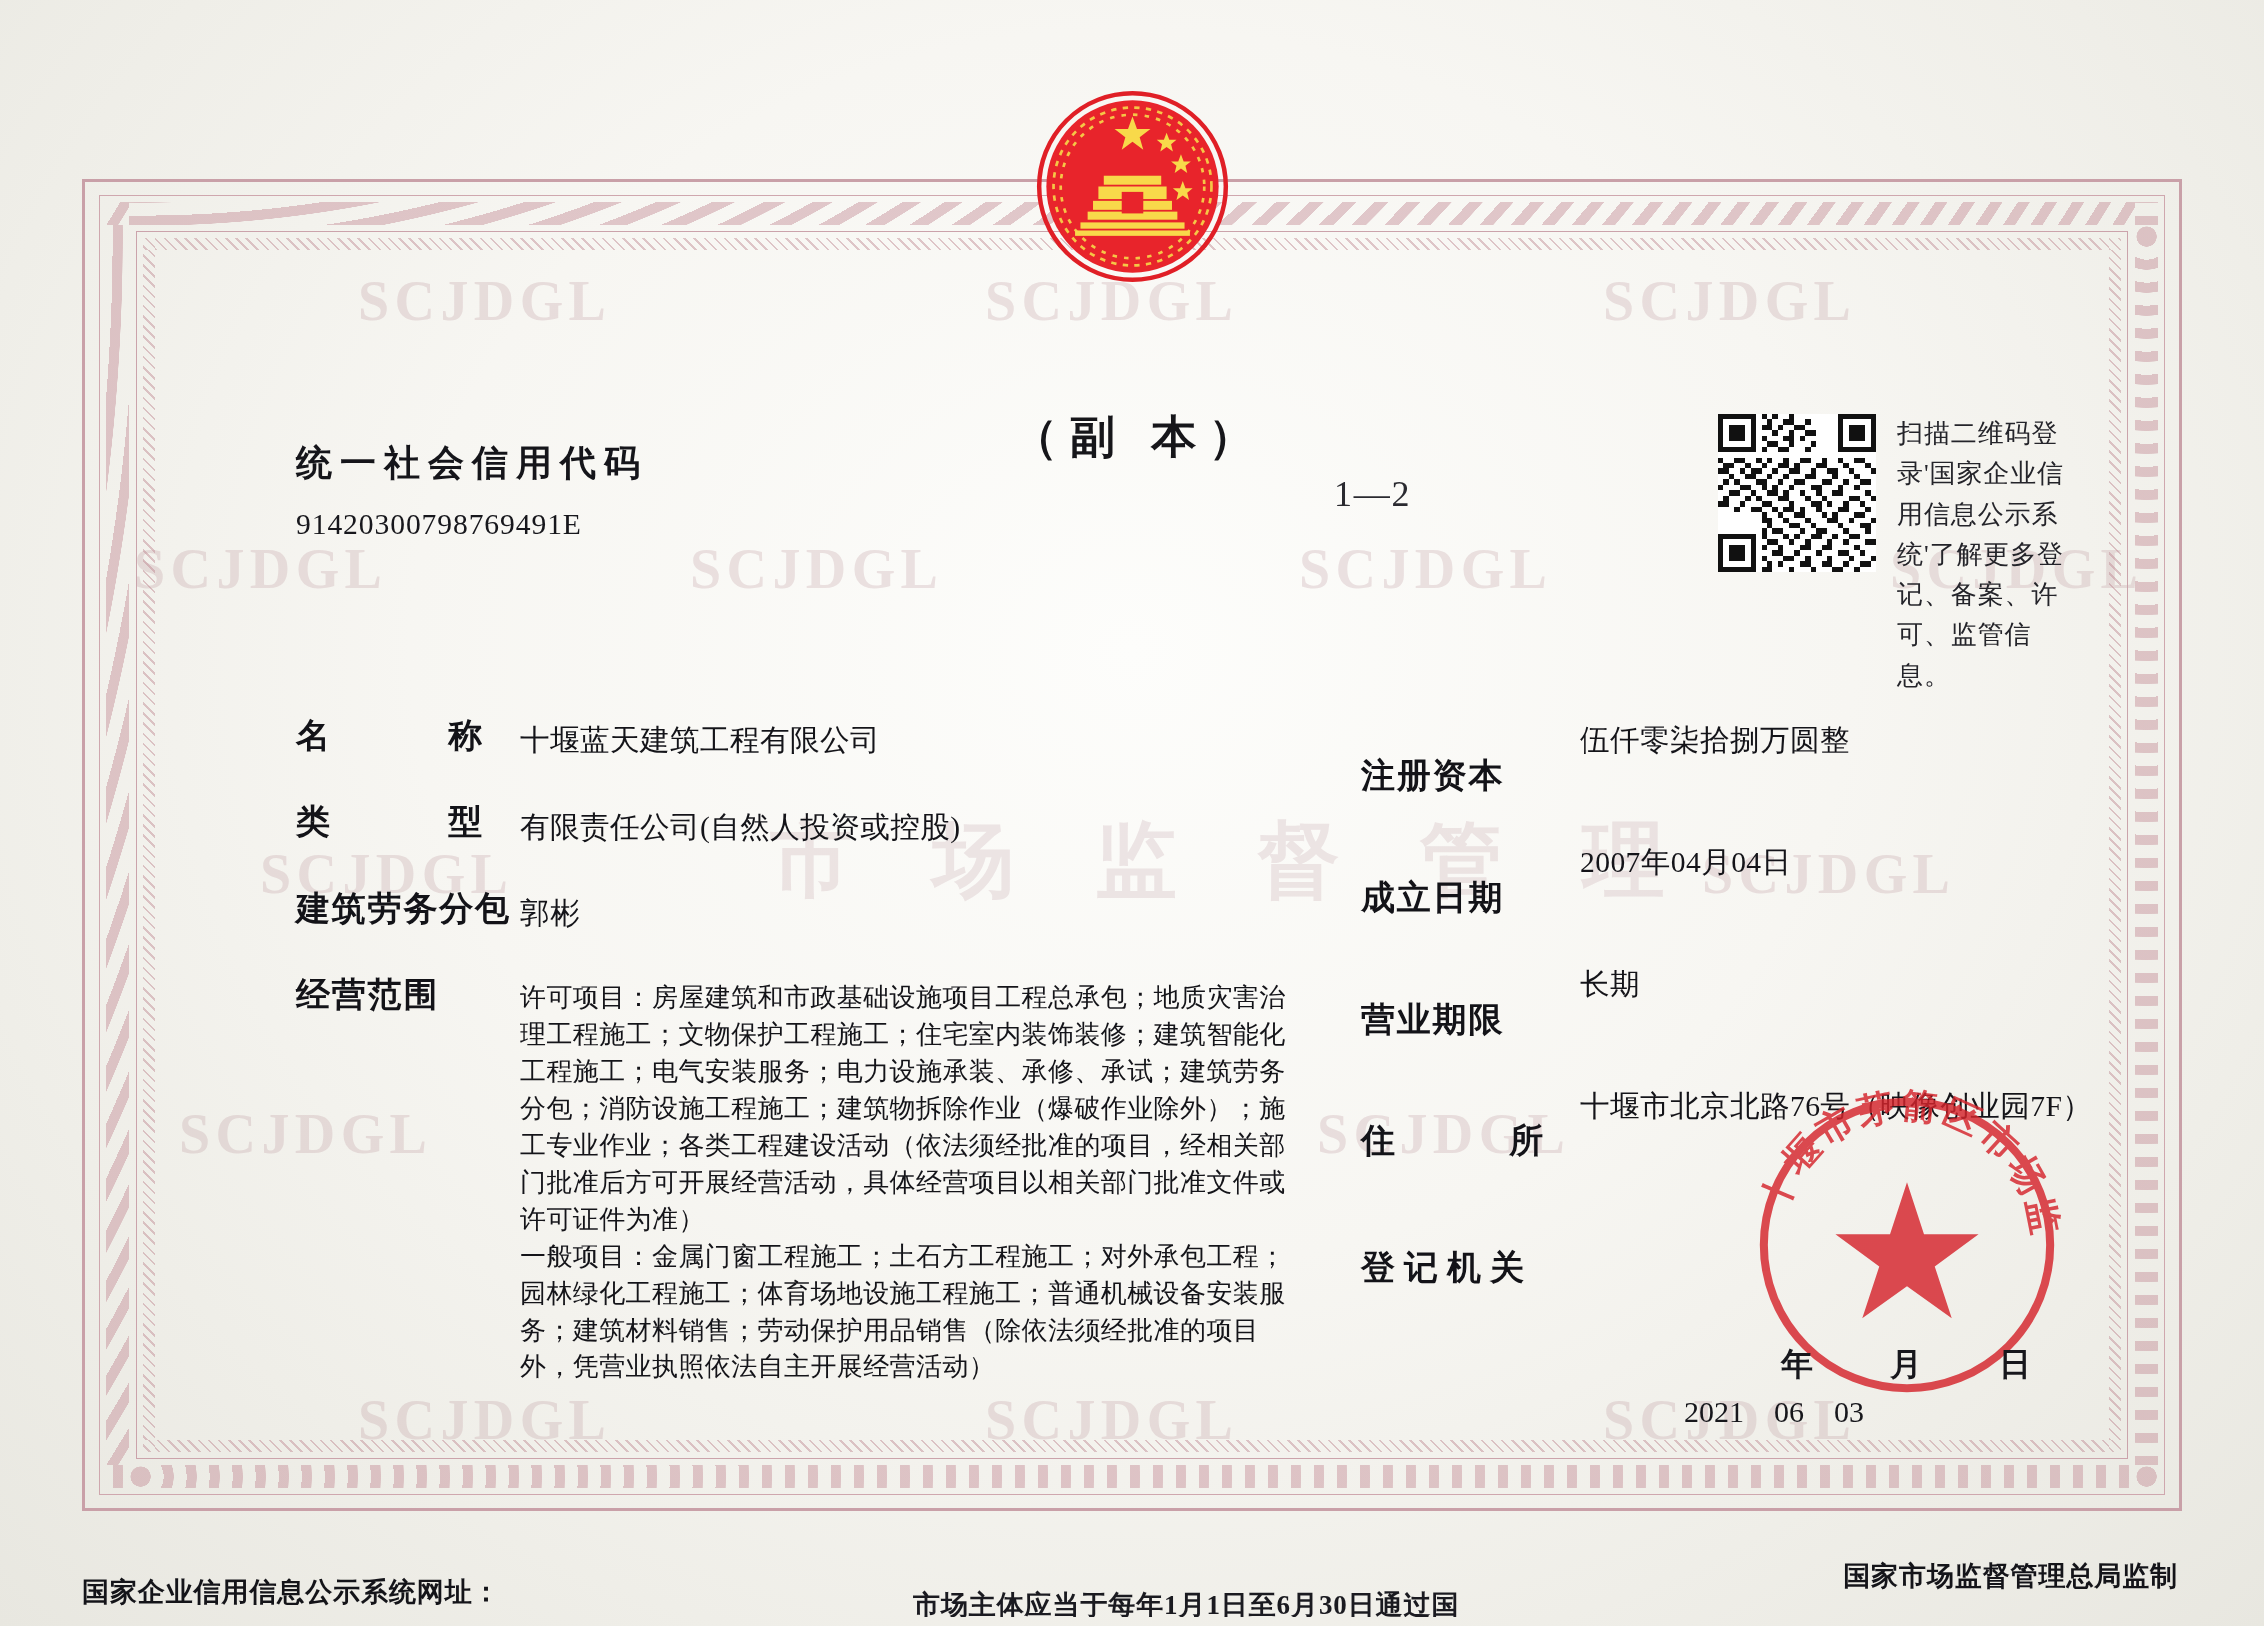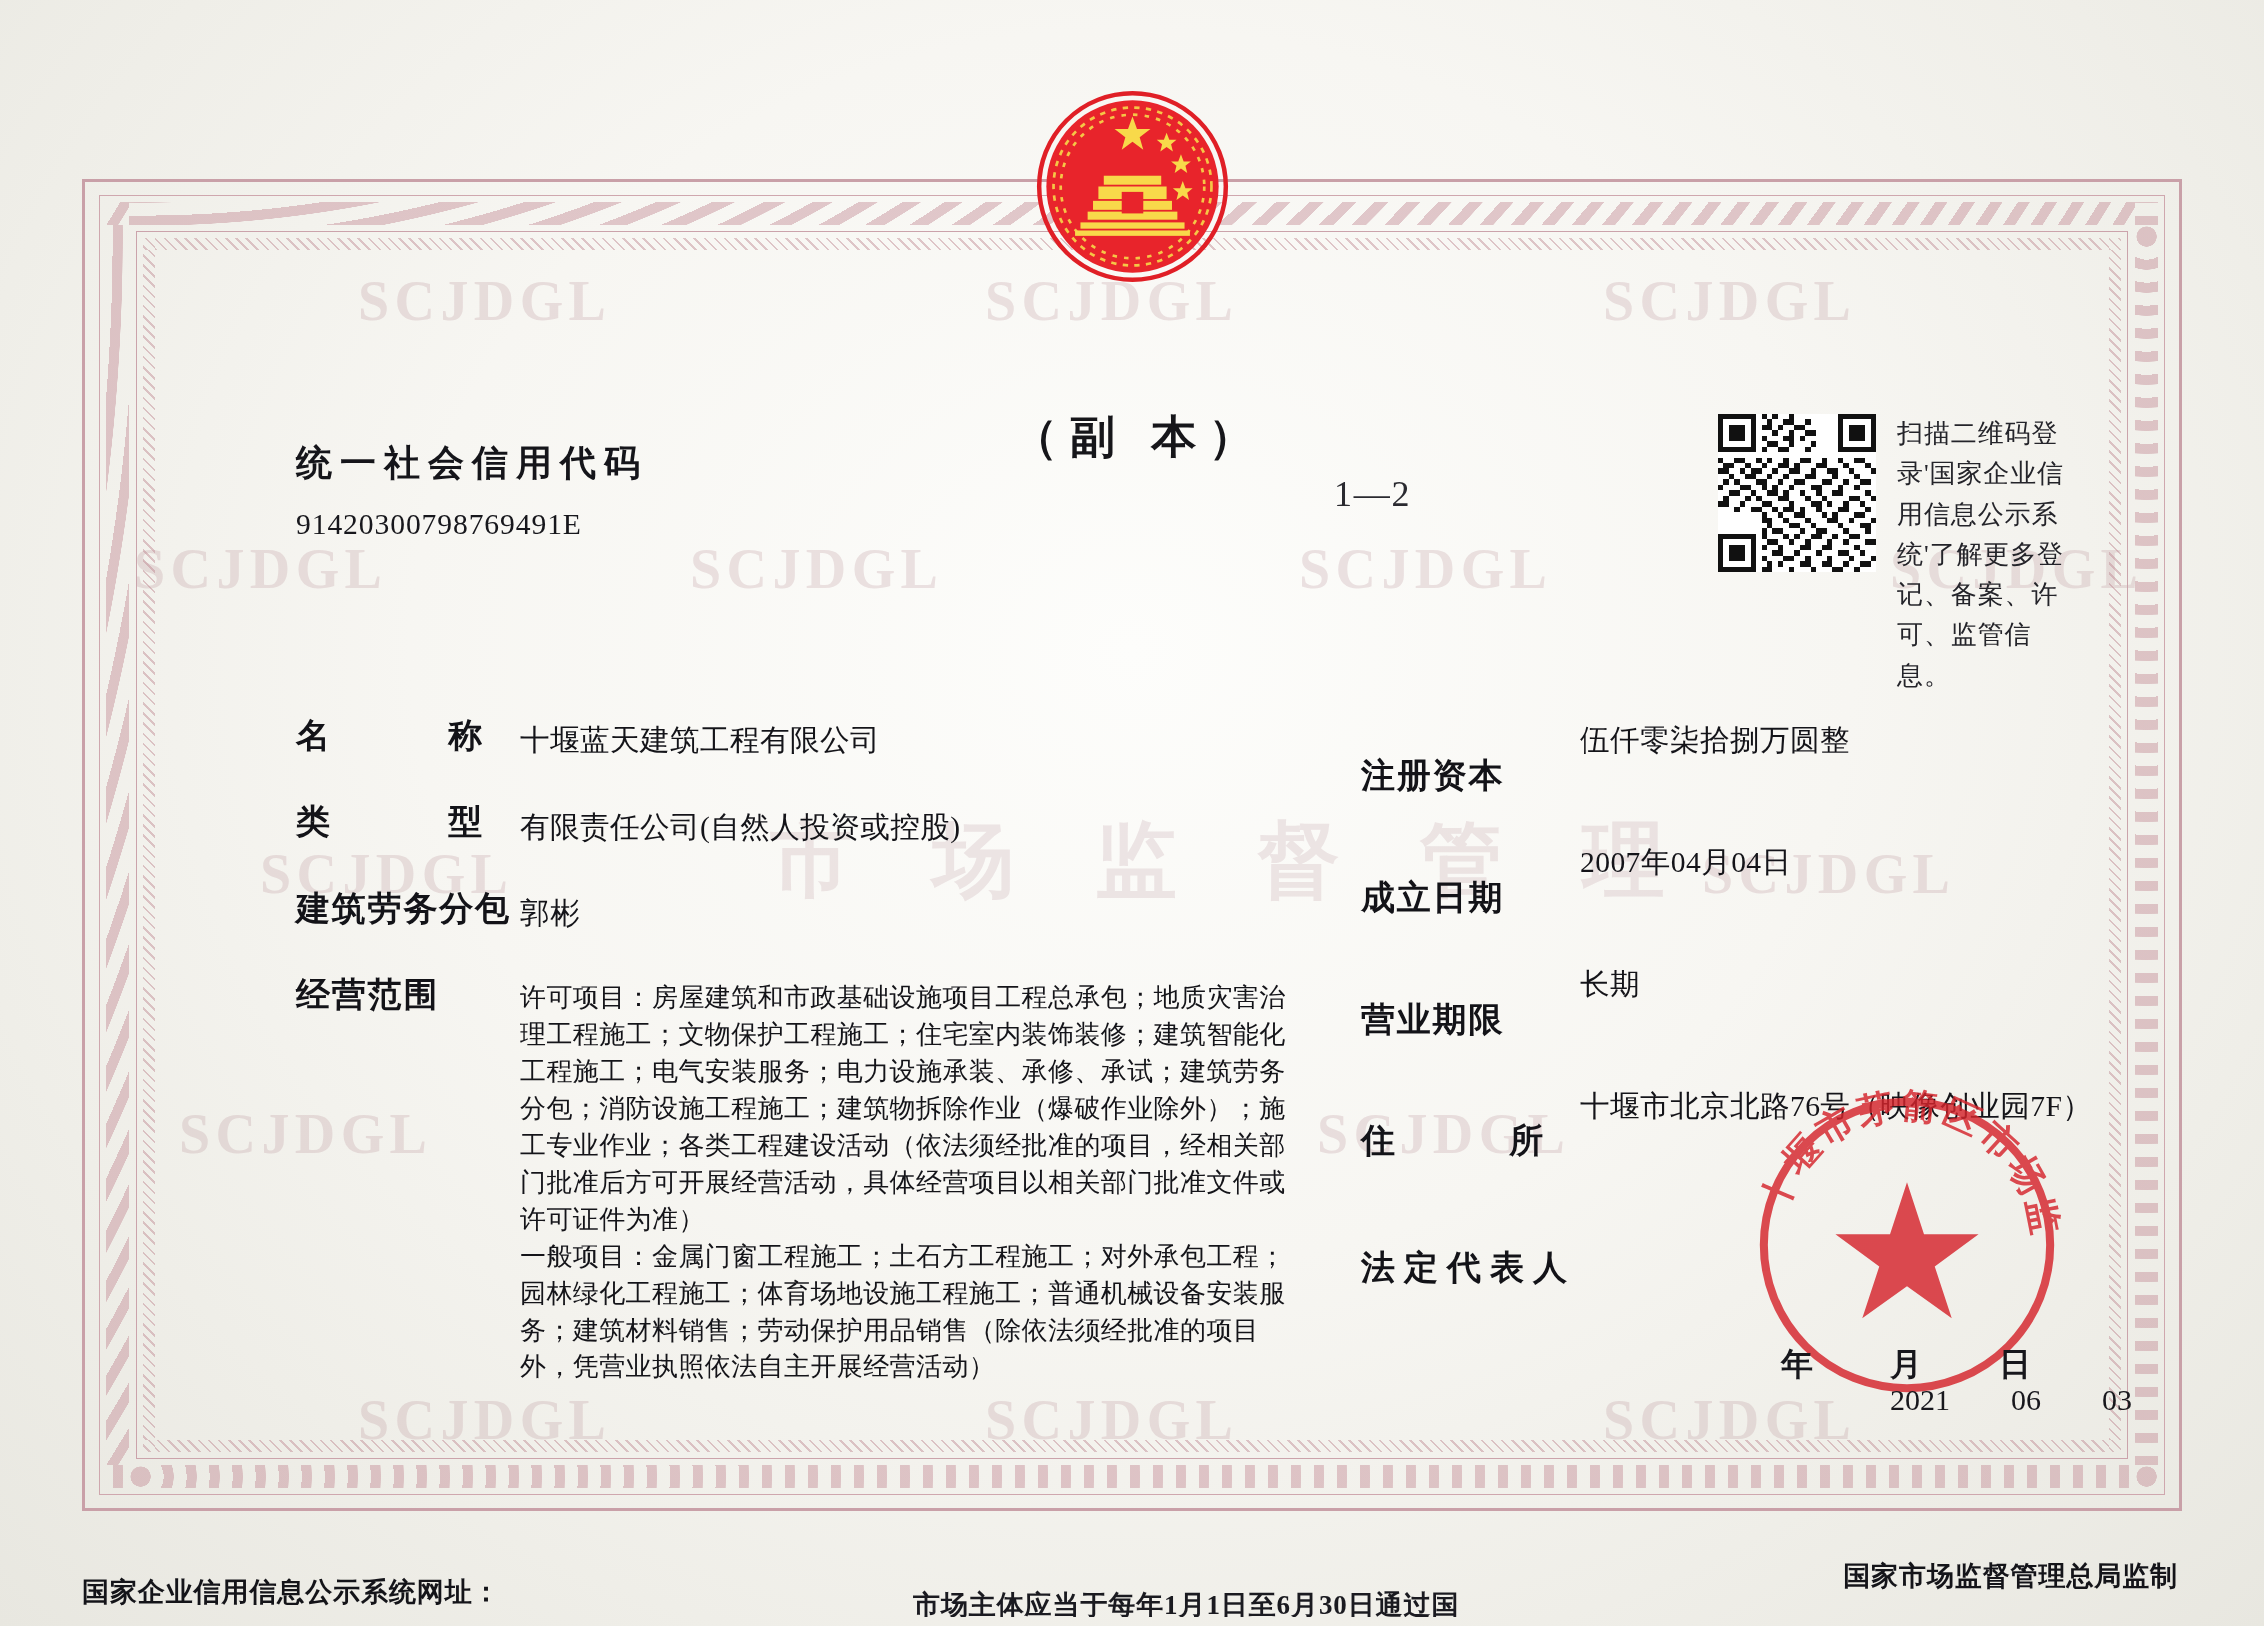--- a/index.html
+++ b/index.html
@@ -271,26 +271,25 @@
     left: 0; top: 0;
     width: 448px;
     display: flex;
     gap: 77px;
     padding-left: 97px;
     font-weight: 700;
     font-size: 32px;
   }
   .date-nums {
     position: absolute;
-    left: 0; top: 40px;
+    left: 0; top: 52px;
     width: 448px;
     display: flex;
-    gap: 61px;
+    gap: 30px;
     font-size: 30px;
-    justify-content: flex-end;
   }
 
   
   .footer-left {
     position: absolute;
     left: 82px;
     top: 1574px;
     font-family: "Liberation Serif", serif;
     font-weight: 700;
     font-size: 27px;
@@ -635,21 +634,21 @@
         <span class="f-label-inner">
           <span>住</span>
           <span>所</span>
         </span>
       </div>
       <div class="f-value">十堰市北京北路76号（映像创业园7F）</div>
     </div>
 
   </div>
 
-  <div class="registry">法定代表人</div>
+  <div class="registry">登记机关</div>
 
   <div class="stamp">
     <svg viewBox="0 0 380 380" width="340" height="340" aria-hidden="true">
       <defs>
         <path id="sealArc" d="M 190,360 m -148,0 a 148,148 0 1,1 296,0 a 148,148 0 1,1 -296,0"></path>
         <path id="sealTextPath" d="M 48,190 a 142,142 0 1,1 284,0"></path>
       </defs>
       <g opacity="0.82">
         <circle cx="190" cy="190" r="160" fill="none" stroke="#d5242c" stroke-width="9"></circle>
         <polygon fill="#d5242c" points="190,120 209,178 270,178 221,214 240,272 190,236 140,272 159,214 110,178 171,178"></polygon>

